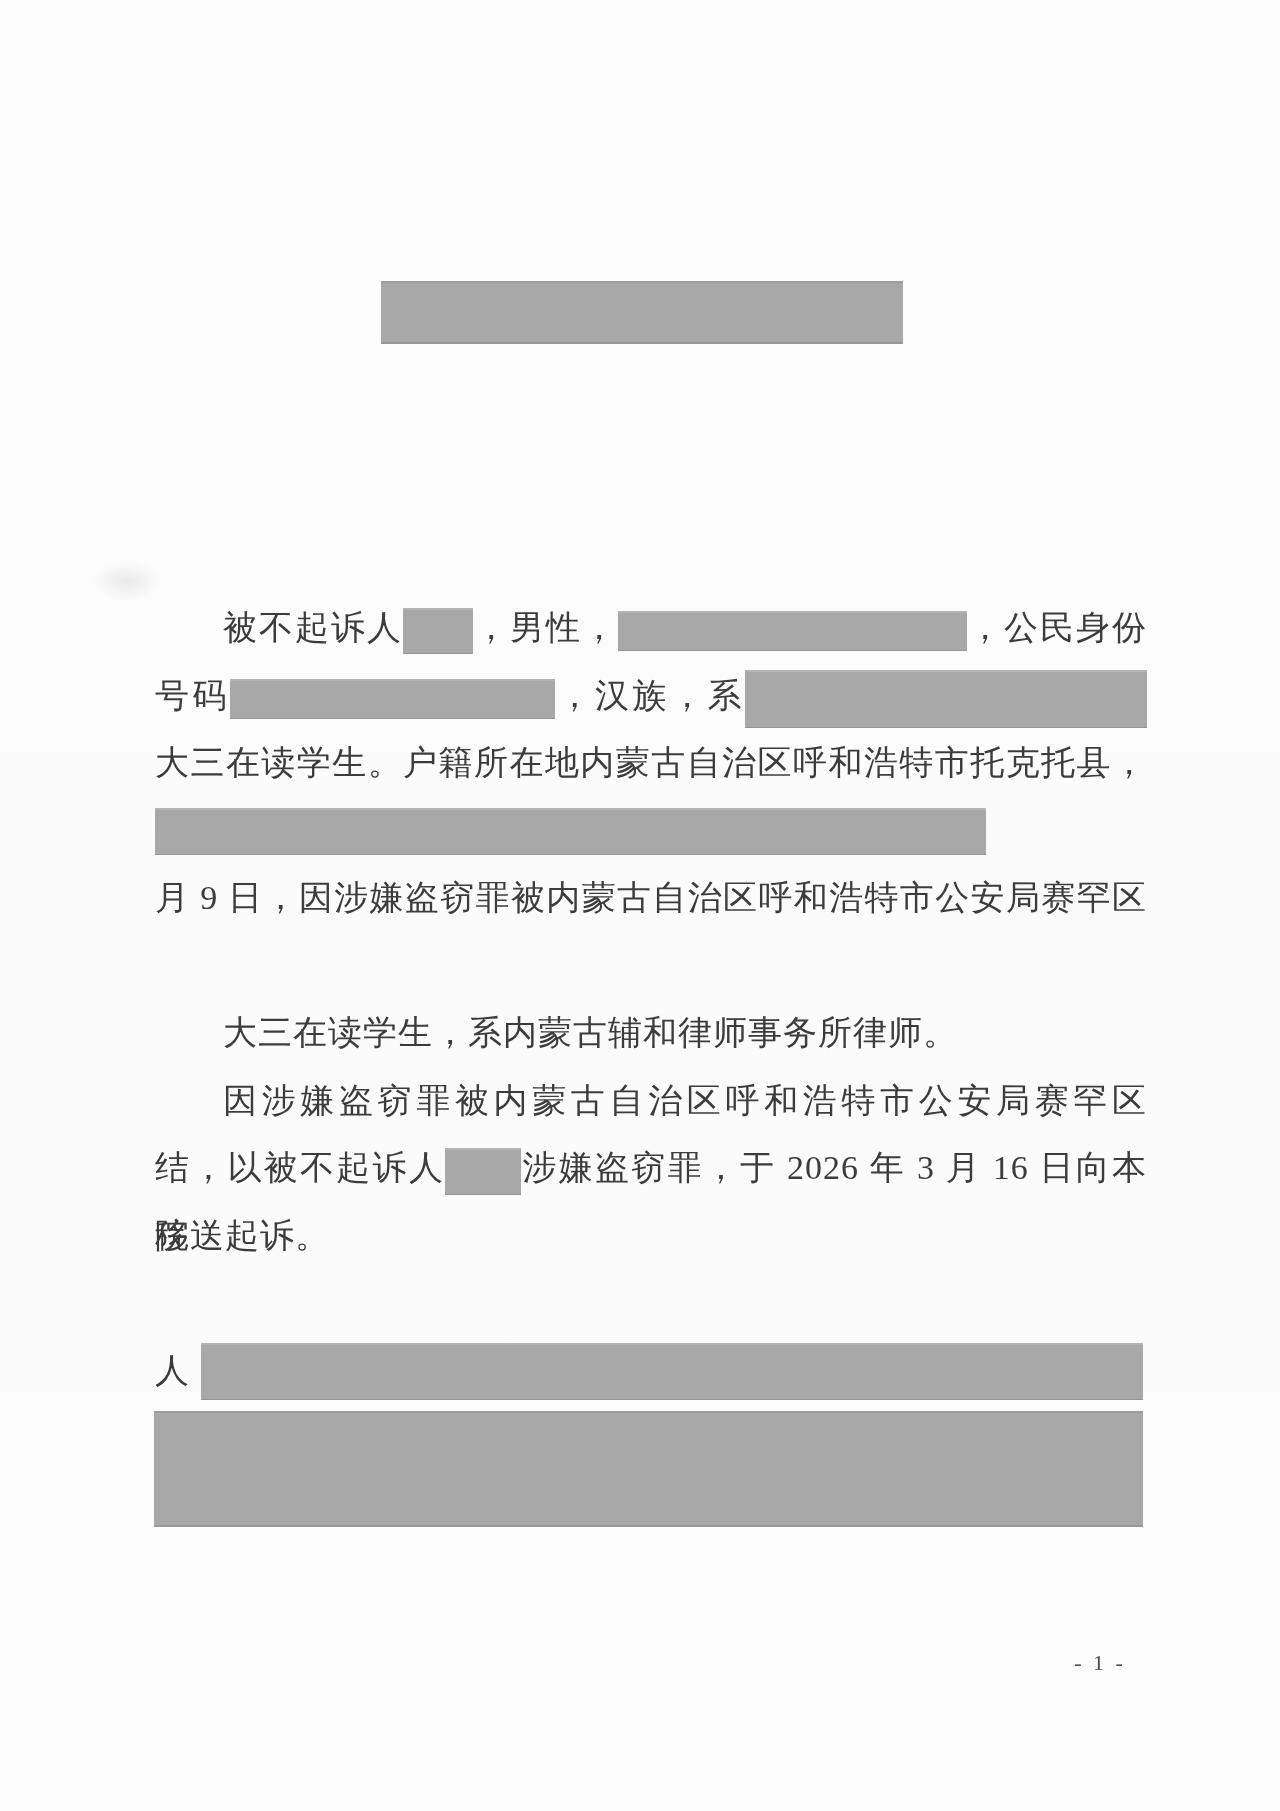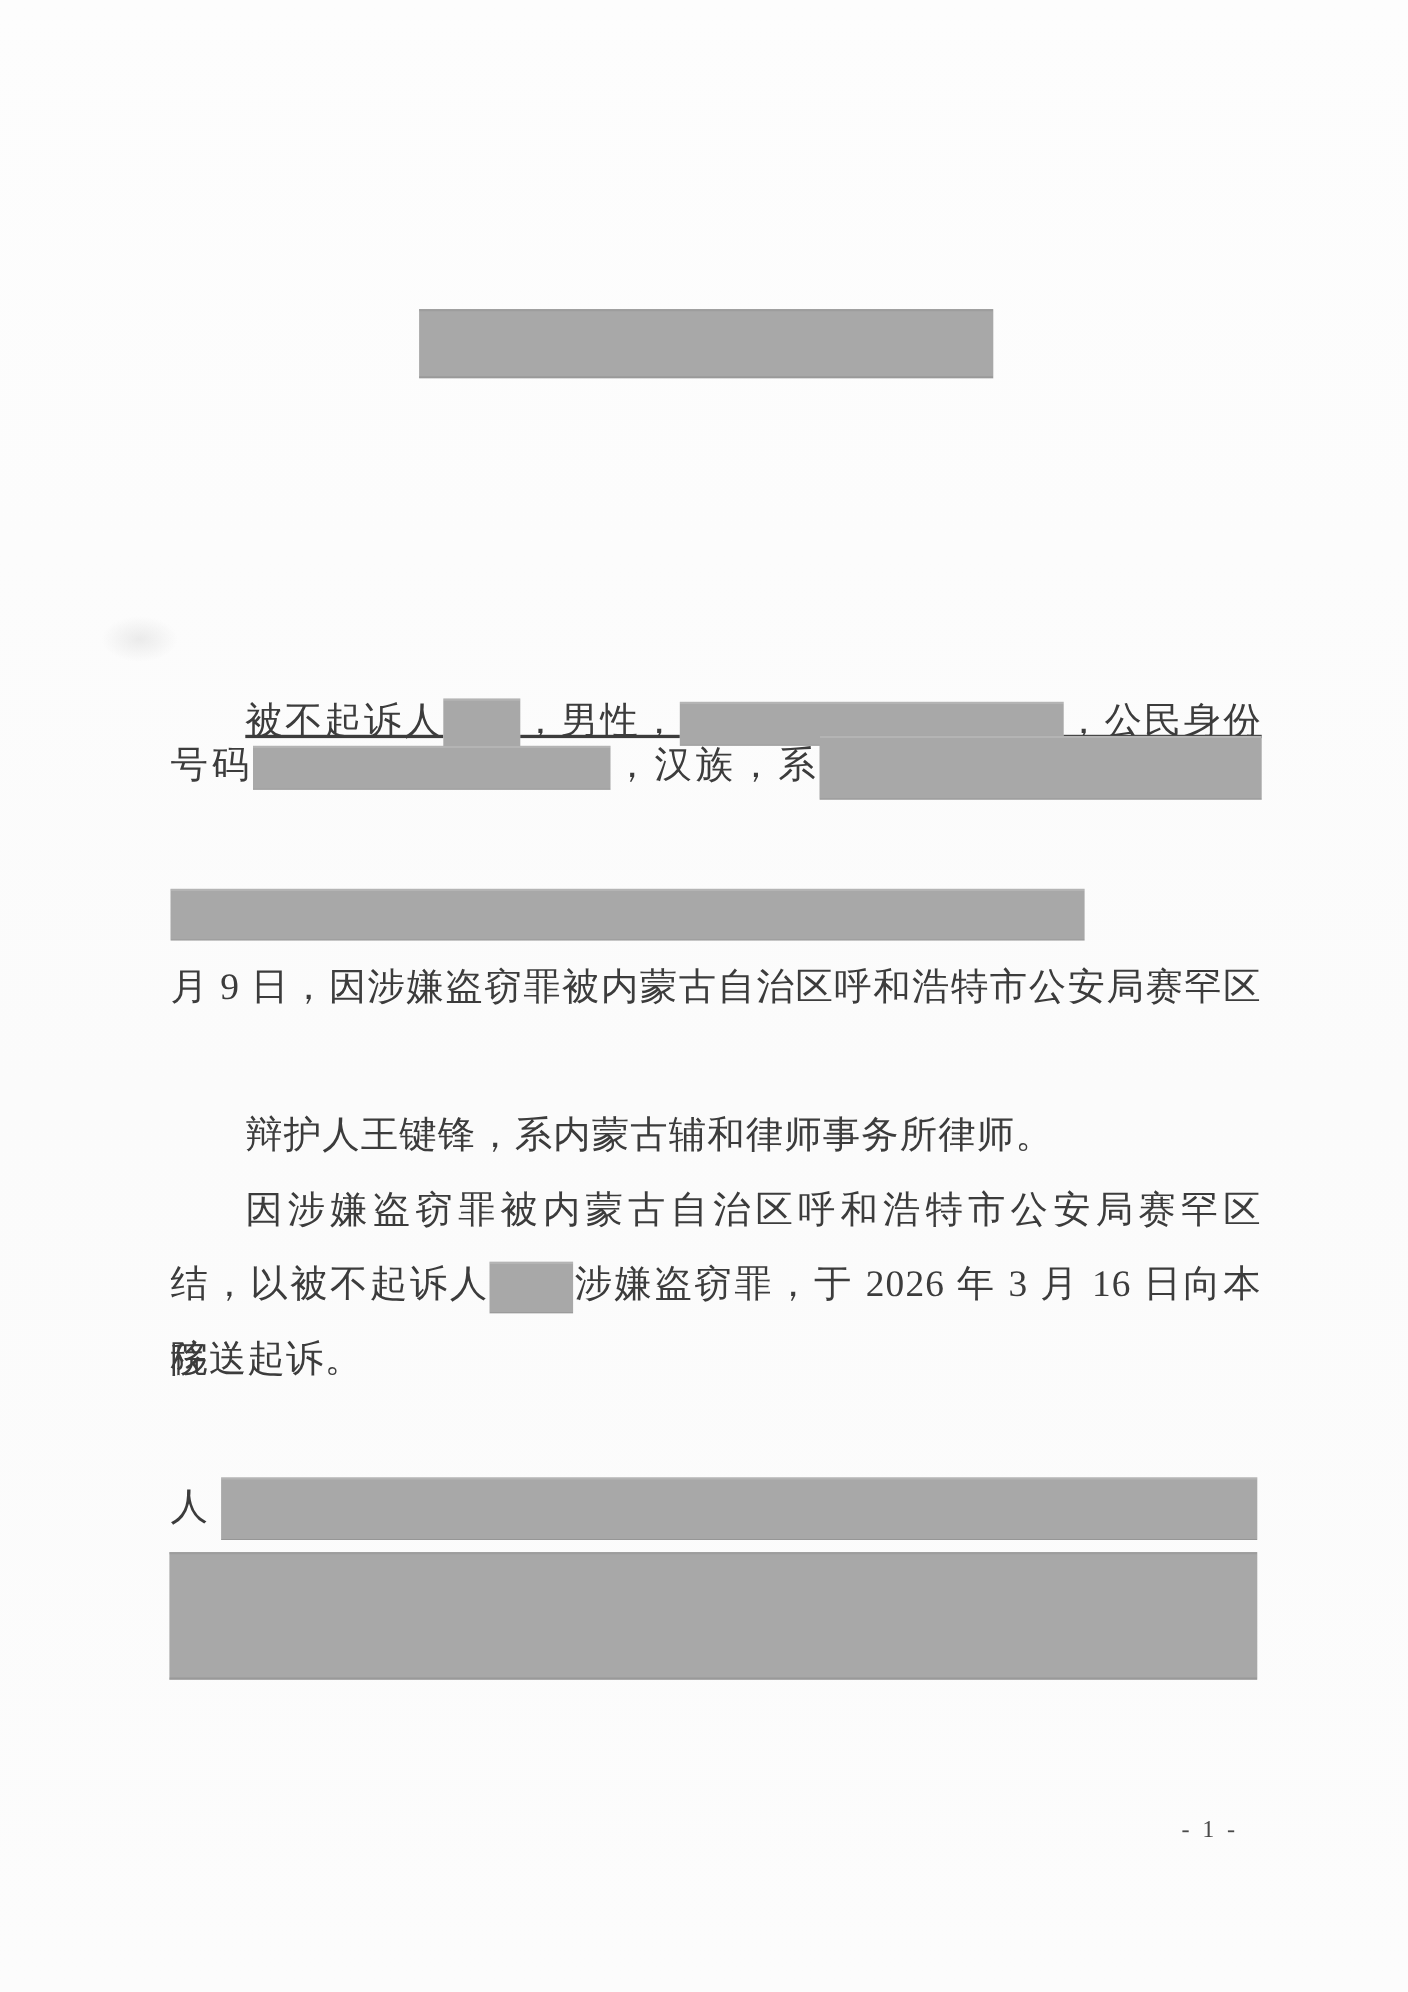--- a/index.html
+++ b/index.html
@@ -75,33 +75,34 @@
 <body>
 
 <div class="page">
 
   <div class="smudge"></div>
 
   <div class="rd-abs" style="left:381px; top:281px; width:522px; height:63px;"></div>
 
 
 
-  <div class="bl just ind" style="top:622px;text-decoration:underline;"><span>被不起诉人</span><span class="rd" style="width:70px;height:46px;"></span><span>，男性，</span><span class="rd" style="width:349px;height:40px;"></span><span>，公民身份</span></div>
+  <div class="bl just ind" style="top:594px;"><span>被不起诉人</span><span class="rd" style="width:70px;height:46px;"></span><span>，男性，</span><span class="rd" style="width:349px;height:40px;"></span><span>，公民身份</span></div>
 
   <div class="bl just" style="top:662px;"><span>号码</span><span class="rd" style="width:325px;height:40px;"></span><span>，汉族，系</span><span class="rd" style="width:402px;height:58px;"></span></div>
 
+  <div class="bl just" style="top:729px;"><span>大三在读学生。户籍所在地内蒙古自治区呼和浩特市托克托县，</span></div>
 
   <div class="bl flexline" style="top:797px;">
       <span class="rd" style="width:831px;height:47px;"></span>
     </div>
 
   <div class="bl just" style="top:864px;"><span>月 9 日，因涉嫌盗窃罪被内蒙古自治区呼和浩特市公安局赛罕区</span></div>
 
 
-  <div class="bl ind" style="top:999px;"><span>辩护人王键锋，系内蒙古辅和律师事务所律师。</span></div>
+  <div class="bl ind" style="top:999px;"><span>大三在读学生，系内蒙古辅和律师事务所律师。</span></div>
 
   <div class="bl just ind" style="top:1067px;"><span>因涉嫌盗窃罪被内蒙古自治区呼和浩特市公安局赛罕区</span></div>
 
   <div class="bl just" style="top:1134px;"><span>结，以被不起诉人</span><span class="rd" style="width:76px;height:47px;"></span><span>涉嫌盗窃罪，于 2026 年 3 月 16 日向本院</span></div>
 
   <div class="bl" style="top:1202px;"><span>移送起诉。</span></div>
 
 
   <div class="bl flexline" style="top:1337px; width:988px;">
       <span>人</span>

